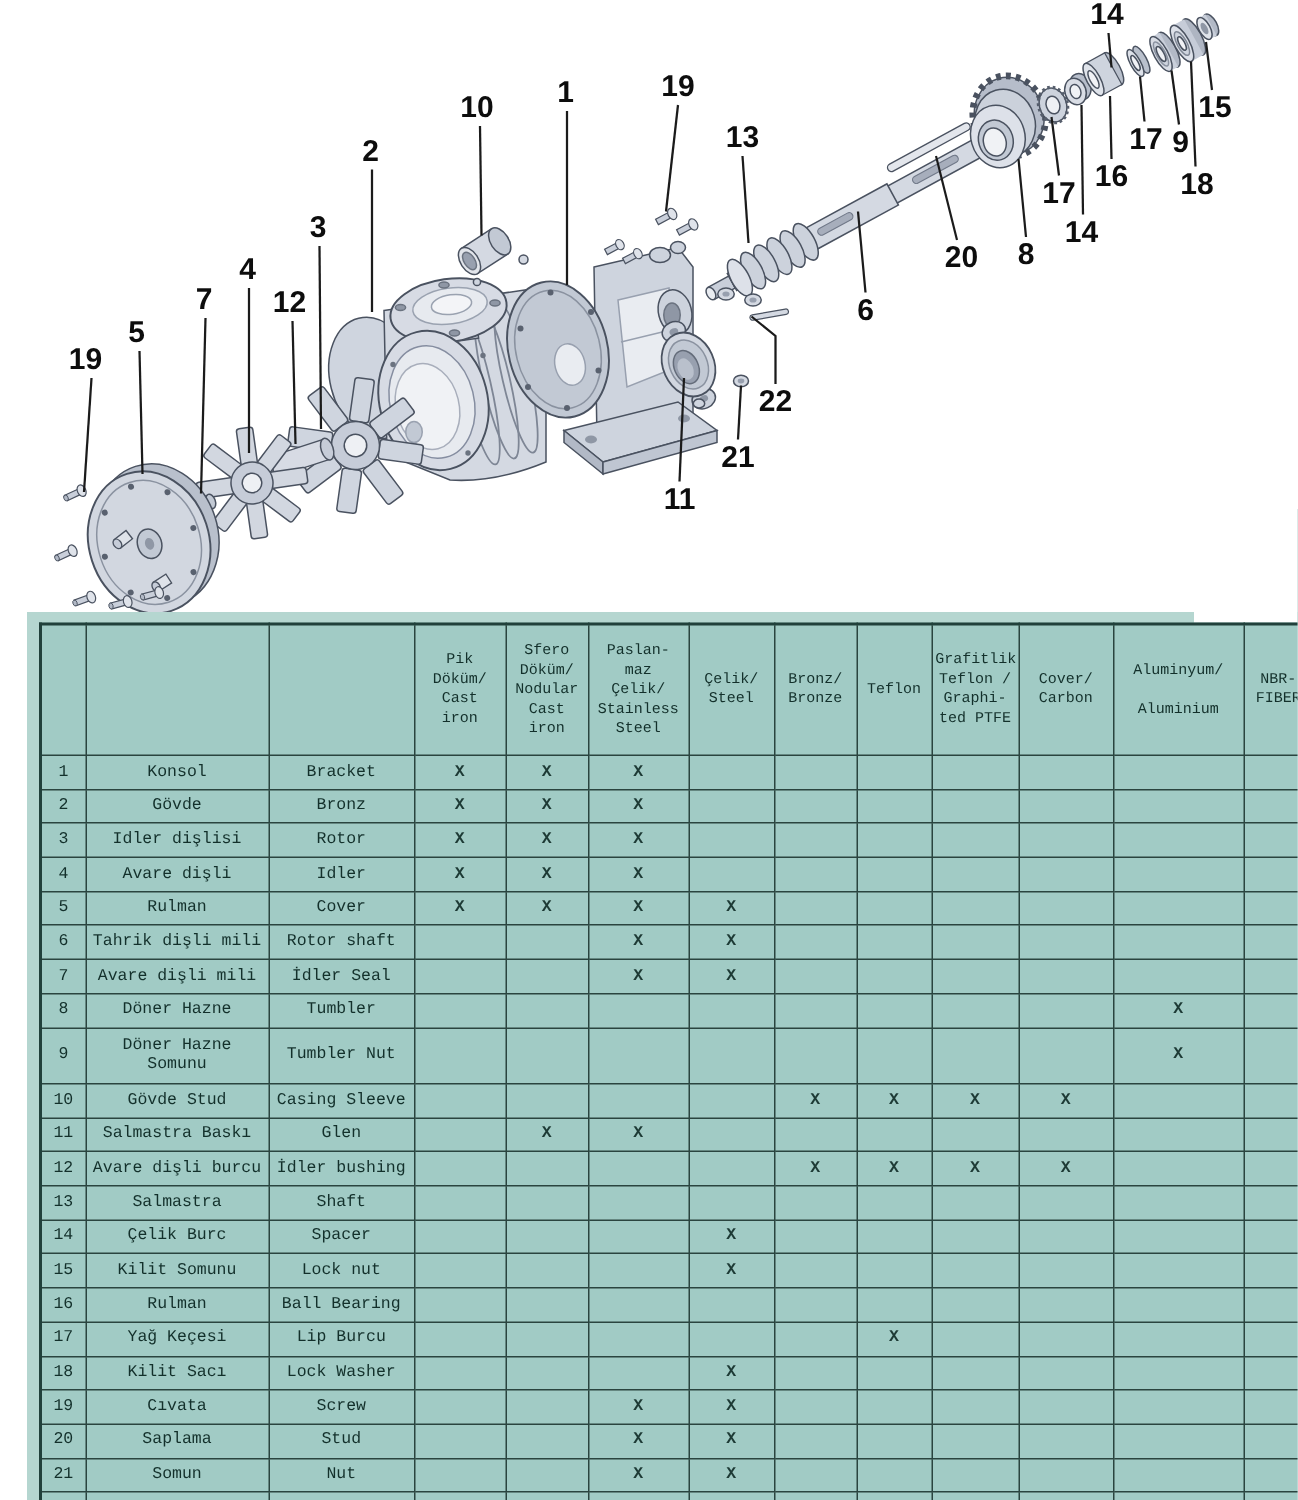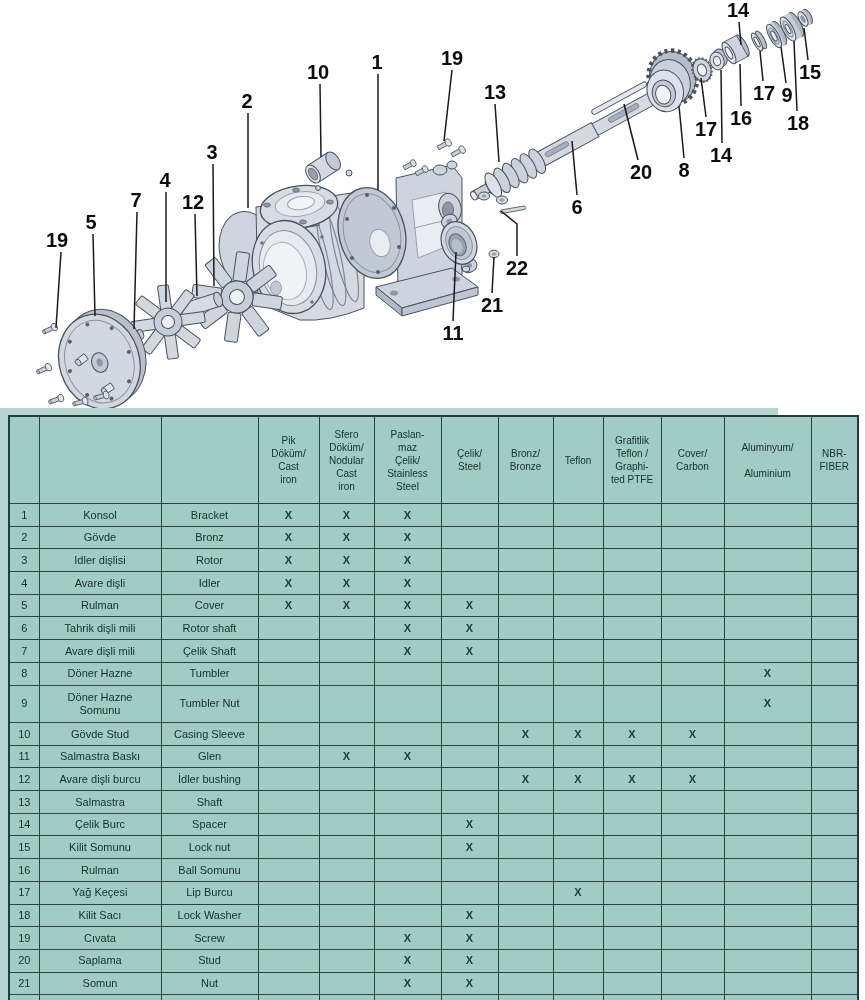--- a/index.html
+++ b/index.html
@@ -11,22 +11,23 @@
   
   #diagram-wrap{position:absolute;top:0;left:0;width:865px;height:408px;background:#ffffff;}
   svg{display:block;}
   .leader{fill:none;stroke:#1b1b1b;stroke-width:1.5;}
   .callout-num{
     font-family:"Liberation Sans",sans-serif;font-size:20px;font-weight:700;
     fill:#0d0d0d;text-anchor:middle;dominant-baseline:central;
   }
   
   #table-band{
-    position:absolute;top:408px;left:0;width:778px;height:592px;
+    position:absolute;top:408px;left:18px;width:778px;height:592px;
     background:#b5d6d0;
+    font-family:Liberation Mono, monospace;
   }
   table{
     border-collapse:collapse;table-layout:fixed;
     width:849px;margin:7px 8px 0 8px;
     background:#a1cbc5;
     border:2px solid #21403b;
   }
   th,td{
     border:1px solid #2a443f;
     color:#13302b;
@@ -555,21 +556,21 @@
           <td class="mark"></td>
           <td class="mark"></td>
           <td class="mark"></td>
           <td class="mark"></td>
           <td class="mark"></td>
           <td class="mark"></td>
         </tr>
         <tr>
           <td class="no">7</td>
           <td class="pre">Avare dişli mili</td>
-          <td class="">Çelik Shaft</td>
+          <td class="">İdler Seal</td>
           <td class="mark"></td>
           <td class="mark"></td>
           <td class="mark">X</td>
           <td class="mark">X</td>
           <td class="mark"></td>
           <td class="mark"></td>
           <td class="mark"></td>
           <td class="mark"></td>
           <td class="mark"></td>
           <td class="mark"></td>
@@ -691,21 +692,21 @@
           <td class="mark"></td>
           <td class="mark"></td>
           <td class="mark"></td>
           <td class="mark"></td>
           <td class="mark"></td>
           <td class="mark"></td>
         </tr>
         <tr>
           <td class="no">16</td>
           <td class="pre">Rulman</td>
-          <td class="">Ball Somunu</td>
+          <td class="">Ball Bearing</td>
           <td class="mark"></td>
           <td class="mark"></td>
           <td class="mark"></td>
           <td class="mark"></td>
           <td class="mark"></td>
           <td class="mark"></td>
           <td class="mark"></td>
           <td class="mark"></td>
           <td class="mark"></td>
           <td class="mark"></td>

